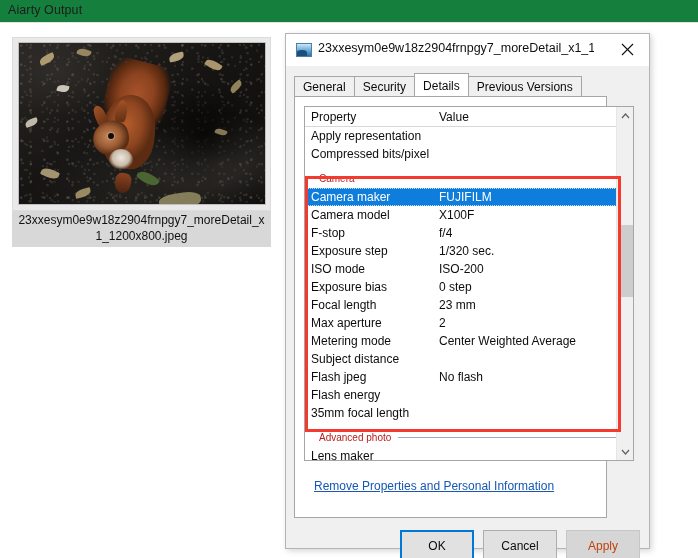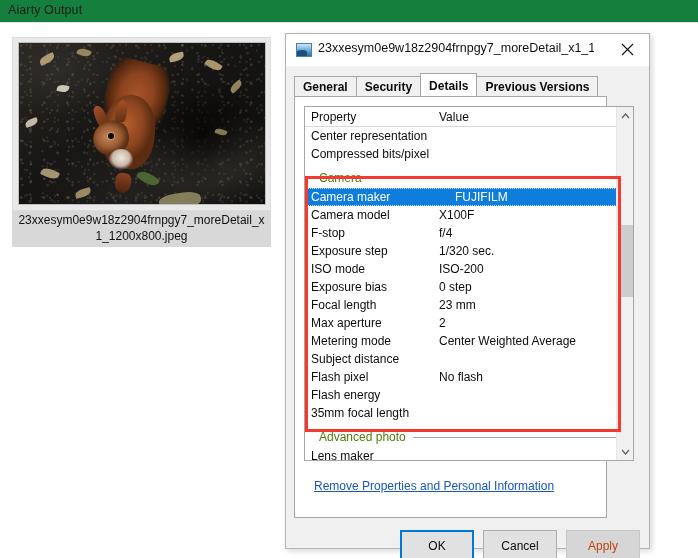--- a/index.html
+++ b/index.html
@@ -244,21 +244,20 @@
     padding: 3px 8px 3px 8px;
     border: 1px solid #a6a6a6;
     border-bottom: none;
     background: #f0f0f0;
     margin-right: -1px;
     box-sizing: border-box;
     height: 20px;
     line-height: 14px;
     white-space: nowrap;
     cursor: default;
-    font-weight: bold;
   }
   .tab-item.active {
     background: #ffffff;
     height: 23px;
     line-height: 16px;
     padding-top: 4px;
     position: relative;
     z-index: 4;
   }
 
@@ -296,21 +295,20 @@
     font-size: 12px;
     color: #0c0c0c;
     padding-left: 6px;
     box-sizing: border-box;
   }
   .prop-row.selected {
     background: #0f7ddb;
     color: #ffffff;
     outline: 1px dotted rgba(255,255,255,0.75);
     outline-offset: -1px;
-    gap: 16px;
   }
   .prop-name {
     width: 128px;
     flex: 0 0 128px;
     overflow: hidden;
     white-space: nowrap;
   }
   .prop-value {
     flex: 1 1 auto;
     overflow: hidden;
@@ -336,22 +334,22 @@
   .prop-header .prop-name { width: 128px; flex: 0 0 128px; }
   .spacer-row { height: 5px; }
   .section-row {
     height: 20px;
     display: flex;
     align-items: center;
     padding-left: 14px;
     box-sizing: border-box;
   }
   .section-label {
-    font-size: 12px;
-    color: #4d7c0f;
+    font-size: 10px;
+    color: #b91c1c;
     white-space: nowrap;
     padding-right: 7px;
   }
   .section-rule {
     flex: 1 1 auto;
     height: 1px;
     background: #9aa9c4;
   }
 
   
@@ -508,21 +506,21 @@
 
       <div id="property-list-wrap">
         <div id="property-list">
 
           <div class="prop-header">
             <div class="prop-name">Property</div>
             <div class="prop-value">Value</div>
           </div>
 
           <div class="prop-row">
-            <div class="prop-name">Center representation</div>
+            <div class="prop-name">Apply representation</div>
           </div>
           <div class="prop-row">
             <div class="prop-name">Compressed bits/pixel</div>
             <div class="prop-value"></div>
           </div>
 
           <div class="spacer-row"></div>
 
           <div class="section-row">
             <div class="section-label">Camera</div>
@@ -563,21 +561,21 @@
           </div>
           <div class="prop-row">
             <div class="prop-name">Metering mode</div>
             <div class="prop-value">Center Weighted Average</div>
           </div>
           <div class="prop-row">
             <div class="prop-name">Subject distance</div>
             <div class="prop-value"></div>
           </div>
           <div class="prop-row">
-            <div class="prop-name">Flash pixel</div>
+            <div class="prop-name">Flash jpeg</div>
             <div class="prop-value">No flash</div>
           </div>
           <div class="prop-row">
             <div class="prop-name">Flash energy</div>
             <div class="prop-value"></div>
           </div>
           <div class="prop-row">
             <div class="prop-name">35mm focal length</div>
             <div class="prop-value"></div>
           </div>

